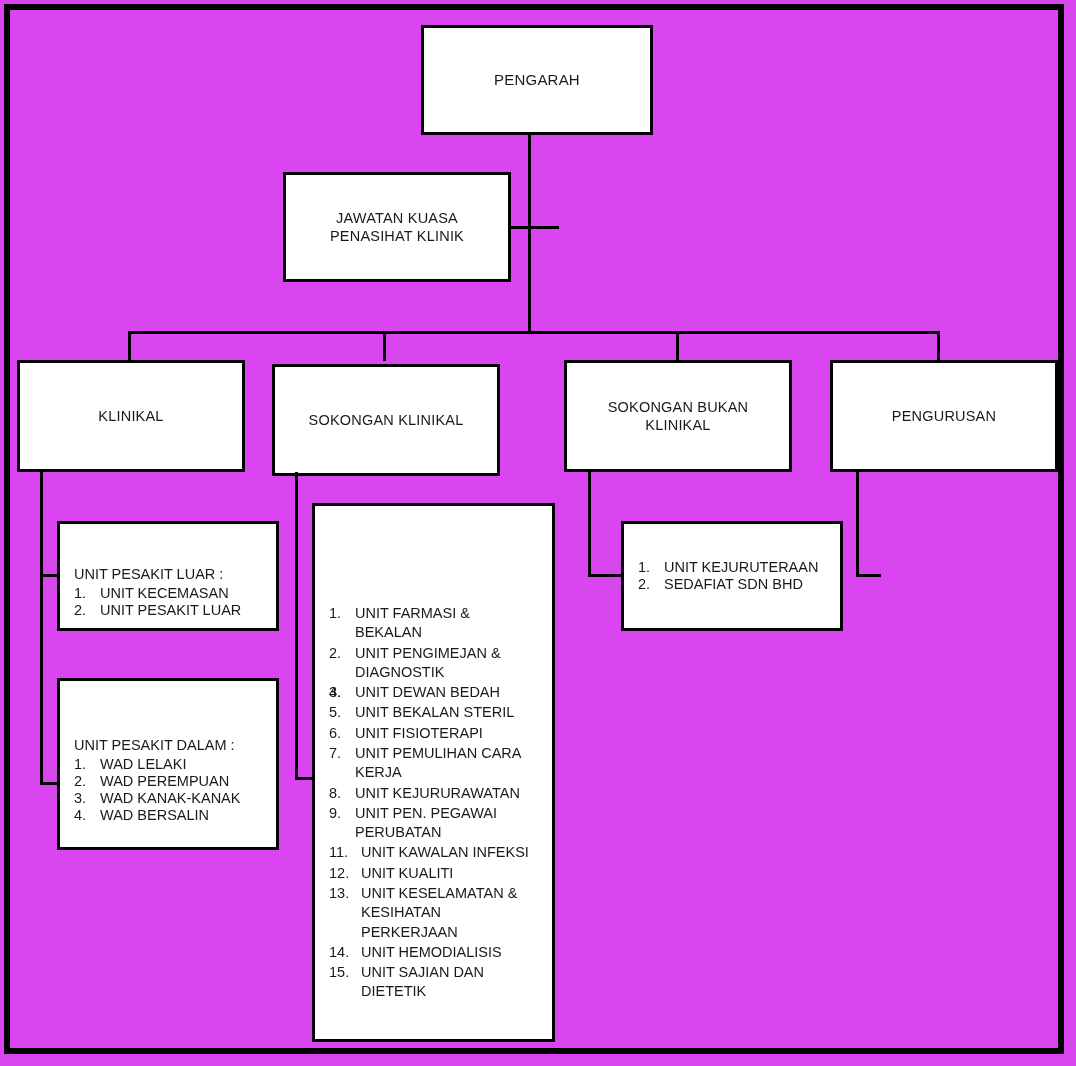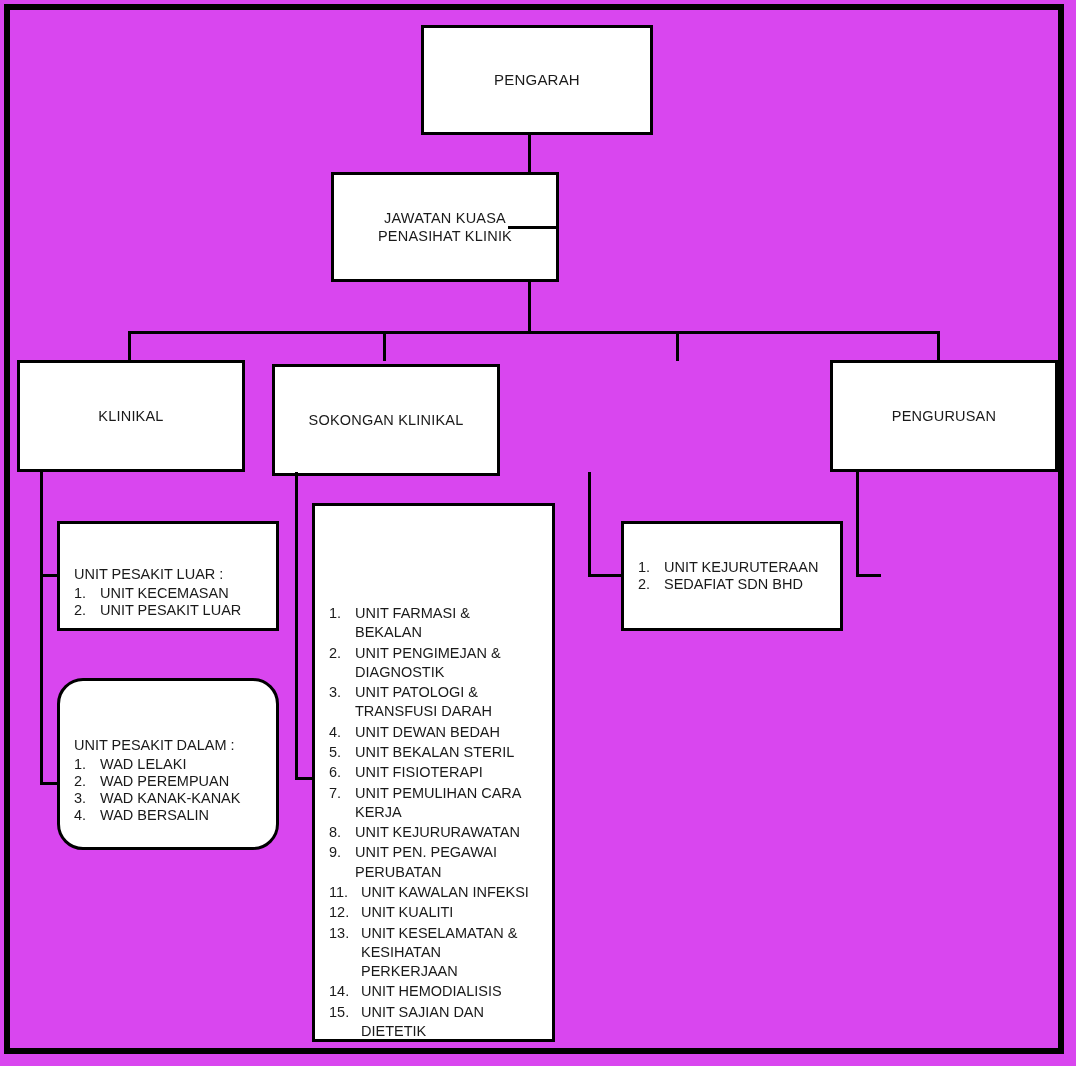--- a/index.html
+++ b/index.html
@@ -117,21 +117,21 @@
 <div id="chart-root">
 
   <div id="outer-frame"></div>
 
   <div class="node t1" style="left:421px; top:25px; width:232px; height:110px;">
     <span class="label">PENGARAH</span>
   </div>
 
   <div class="vline" style="left:528px; top:135px; height:196px;"></div>
 
-  <div class="node t2" style="left:283px; top:172px; width:228px; height:110px;margin-left:48px;">
+  <div class="node t2" style="left:283px; top:172px; width:228px; height:110px;">
     <span class="label">JAWATAN KUASA PENASIHAT KLINIK</span>
   </div>
 
 
   <div class="hline" style="left:508px; top:226px; width:23px;"></div>
   <div class="hline" style="left:528px; top:226px; width:31px;"></div>
 
   <div class="hline" style="left:128px; top:331px; width:812px;"></div>
 
   <div class="vline" style="left:128px; top:331px; height:30px;"></div>
@@ -140,20 +140,23 @@
   <div class="vline" style="left:937px; top:331px; height:30px;"></div>
 
   <div class="node t3" style="left:17px; top:360px; width:228px; height:112px;">
     <span class="label">KLINIKAL</span>
   </div>
 
   <div class="node t3" style="left:272px; top:364px; width:228px; height:112px;">
     <span class="label">SOKONGAN KLINIKAL</span>
   </div>
 
+  <div class="node t3" style="left:564px; top:360px; width:228px; height:112px;">
+    <span class="label">SOKONGAN BUKAN KLINIKAL</span>
+  </div>
 
   <div class="node t3" style="left:830px; top:360px; width:228px; height:112px;">
     <span class="label">PENGURUSAN</span>
   </div>
 
   <div class="vline" style="left:40px; top:472px; height:313px;"></div>
   <div class="hline" style="left:40px; top:574px; width:20px;"></div>
   <div class="hline" style="left:40px; top:782px; width:20px;"></div>
 
   <div class="listnode t4" style="left:57px; top:521px; width:222px; height:110px;">
@@ -165,21 +168,21 @@
           <span>UNIT KECEMASAN</span>
         </li>
         <li>
           <span class="num">2.</span>
           <span>UNIT PESAKIT LUAR</span>
         </li>
       </ol>
     </div>
   </div>
 
-  <div class="listnode t4" style="left:57px; top:678px; width:222px; height:172px;border-radius:26px;">
+  <div class="listnode t4" style="left:57px; top:678px; width:222px; height:172px;">
     <div class="list-inner">
       <span class="heading">UNIT PESAKIT DALAM :</span>
       <ol class="numbered">
         <li>
           <span class="num">1.</span>
           <span>WAD LELAKI</span>
         </li>
         <li>
           <span class="num">2.</span>
           <span>WAD PEREMPUAN</span>
@@ -205,21 +208,20 @@
         <li>
           <span class="num">1.</span>
           <span>UNIT FARMASI &amp; BEKALAN</span>
         </li>
         <li>
           <span class="num">2.</span>
           <span>UNIT PENGIMEJAN &amp; DIAGNOSTIK</span>
         </li>
         <li>
           <span class="num">3.</span>
-          <span>UNIT PATOLOGI &amp; TRANSFUSI DARAH</span>
         </li>
         <li>
           <span class="num">4.</span>
           <span>UNIT DEWAN BEDAH</span>
         </li>
         <li>
           <span class="num">5.</span>
           <span>UNIT BEKALAN STERIL</span>
         </li>
         <li>

